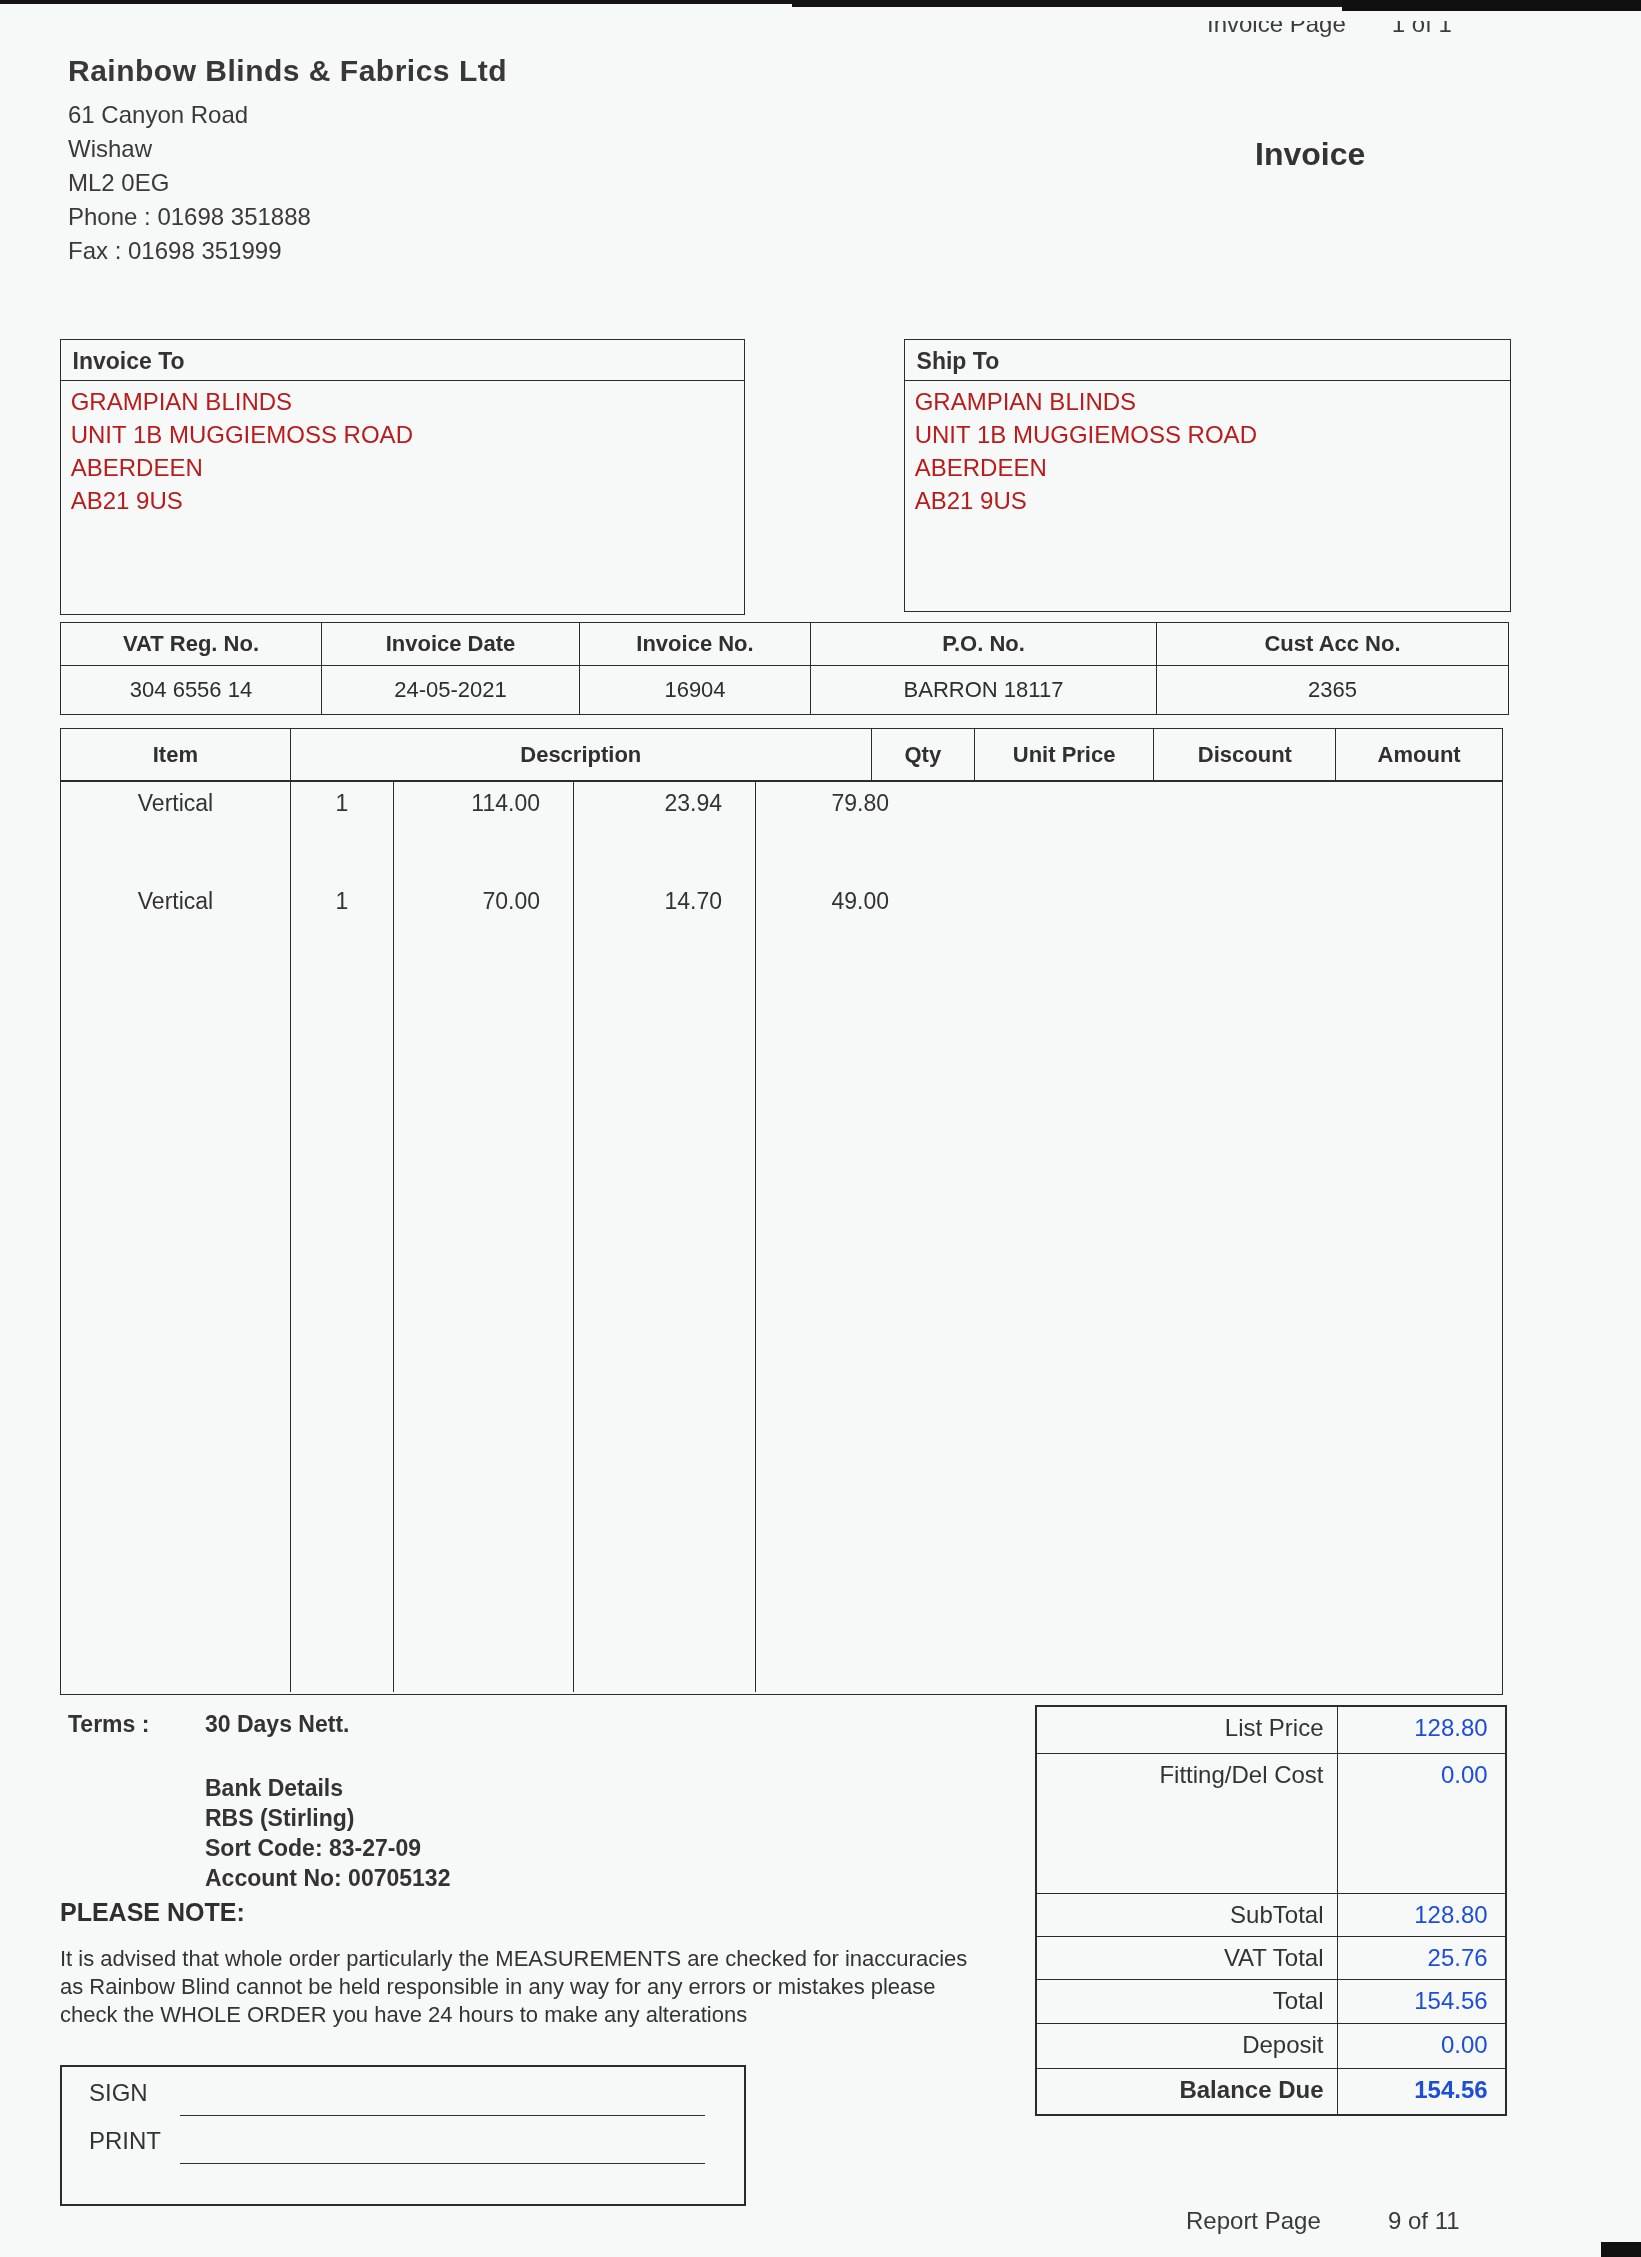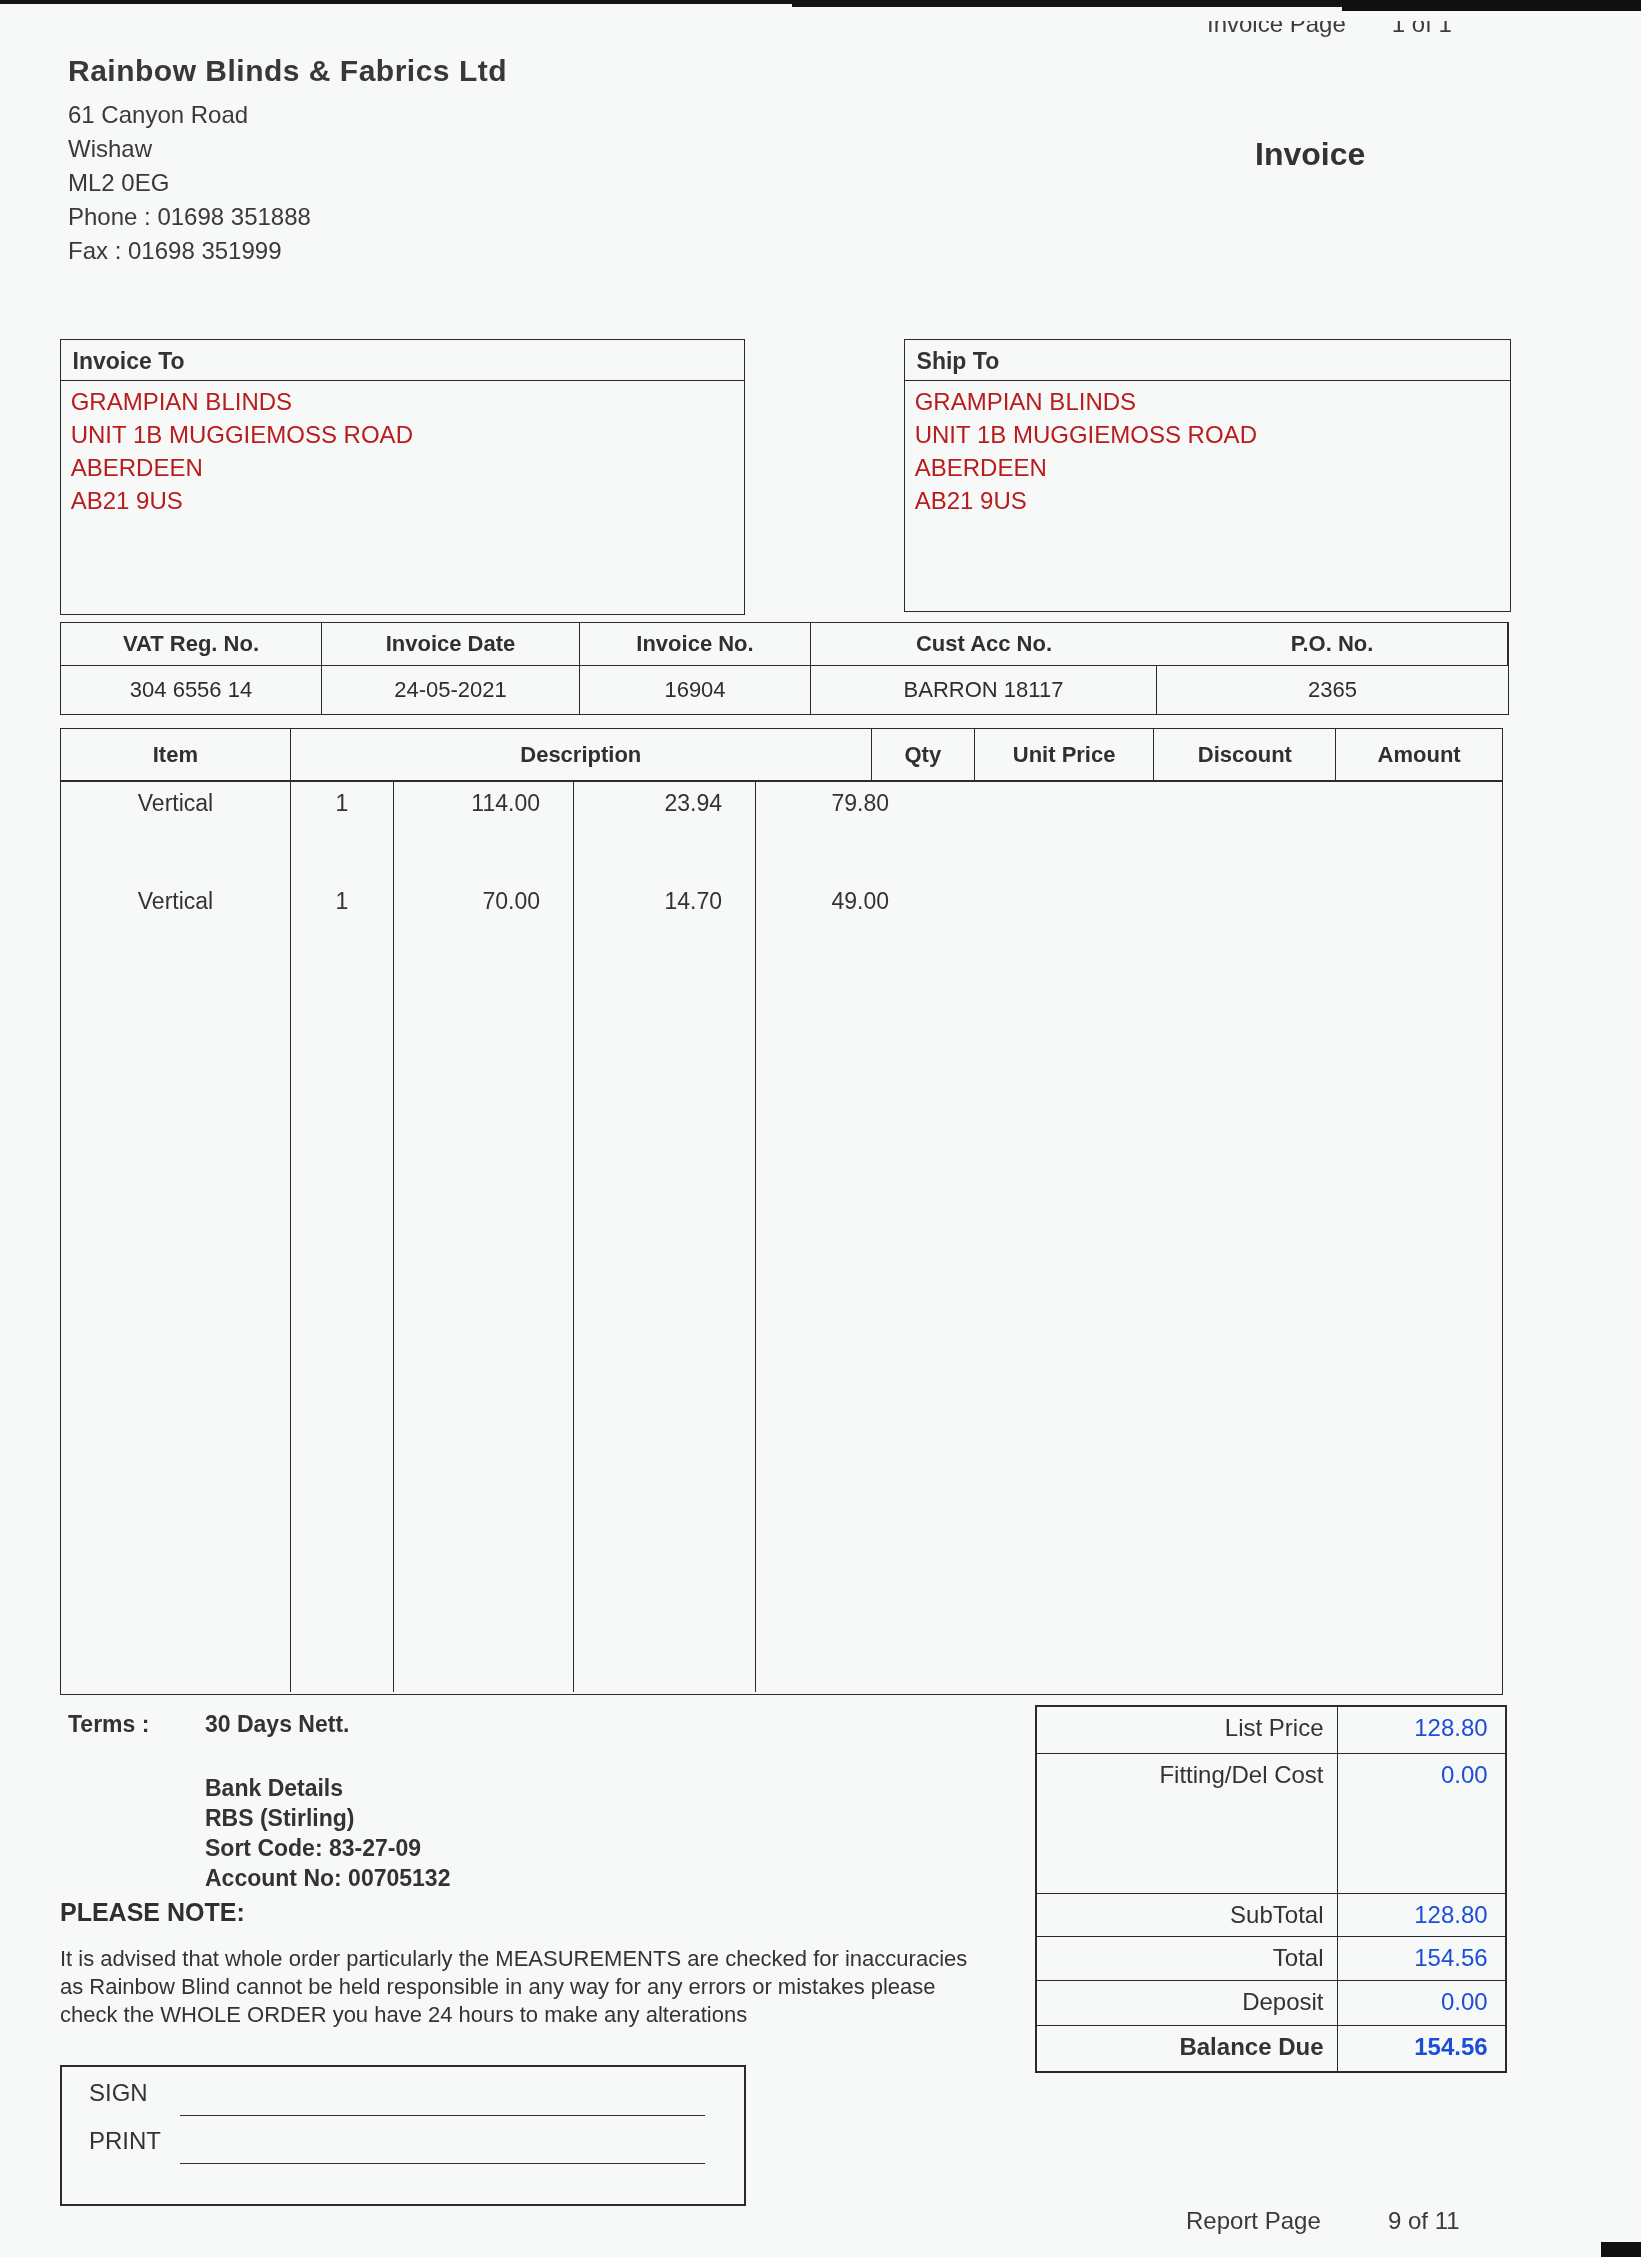--- a/index.html
+++ b/index.html
@@ -129,22 +129,22 @@
       <div>UNIT 1B MUGGIEMOSS ROAD</div>
       <div>ABERDEEN</div>
       <div>AB21 9US</div>
     </div>
   </div>
 
   <div class="abs meta-table">
     <div class="meta-cell hdr c1">VAT Reg. No.</div>
     <div class="meta-cell hdr c2">Invoice Date</div>
     <div class="meta-cell hdr c3">Invoice No.</div>
+    <div class="meta-cell hdr c4">P.O. No.</div>
     <div class="meta-cell hdr c5">Cust Acc No.</div>
-    <div class="meta-cell hdr c4">P.O. No.</div>
     <div class="meta-cell c1">304 6556 14</div>
     <div class="meta-cell c2">24-05-2021</div>
     <div class="meta-cell c3">16904</div>
     <div class="meta-cell c4">BARRON 18117</div>
     <div class="meta-cell c5">2365</div>
   </div>
 
   <div class="abs items-table">
     <div class="items-header">
       <div class="hcell w-item">Item</div>
@@ -196,20 +196,24 @@
       <div class="t-value">128.80</div>
     </div>
     <div class="t-row t-h146">
       <div class="t-label">Fitting/Del Cost</div>
       <div class="t-value">0.00</div>
     </div>
     <div class="t-row t-h45">
       <div class="t-label">SubTotal</div>
       <div class="t-value">128.80</div>
     </div>
+    <div class="t-row t-h45">
+      <div class="t-label">VAT Total</div>
+      <div class="t-value">25.76</div>
+    </div>
     <div class="t-row t-h47">
       <div class="t-label">Total</div>
       <div class="t-value">154.56</div>
     </div>
     <div class="t-row t-h48">
       <div class="t-label">Deposit</div>
       <div class="t-value">0.00</div>
     </div>
     <div class="t-row t-h49 t-bold">
       <div class="t-label">Balance Due</div>

